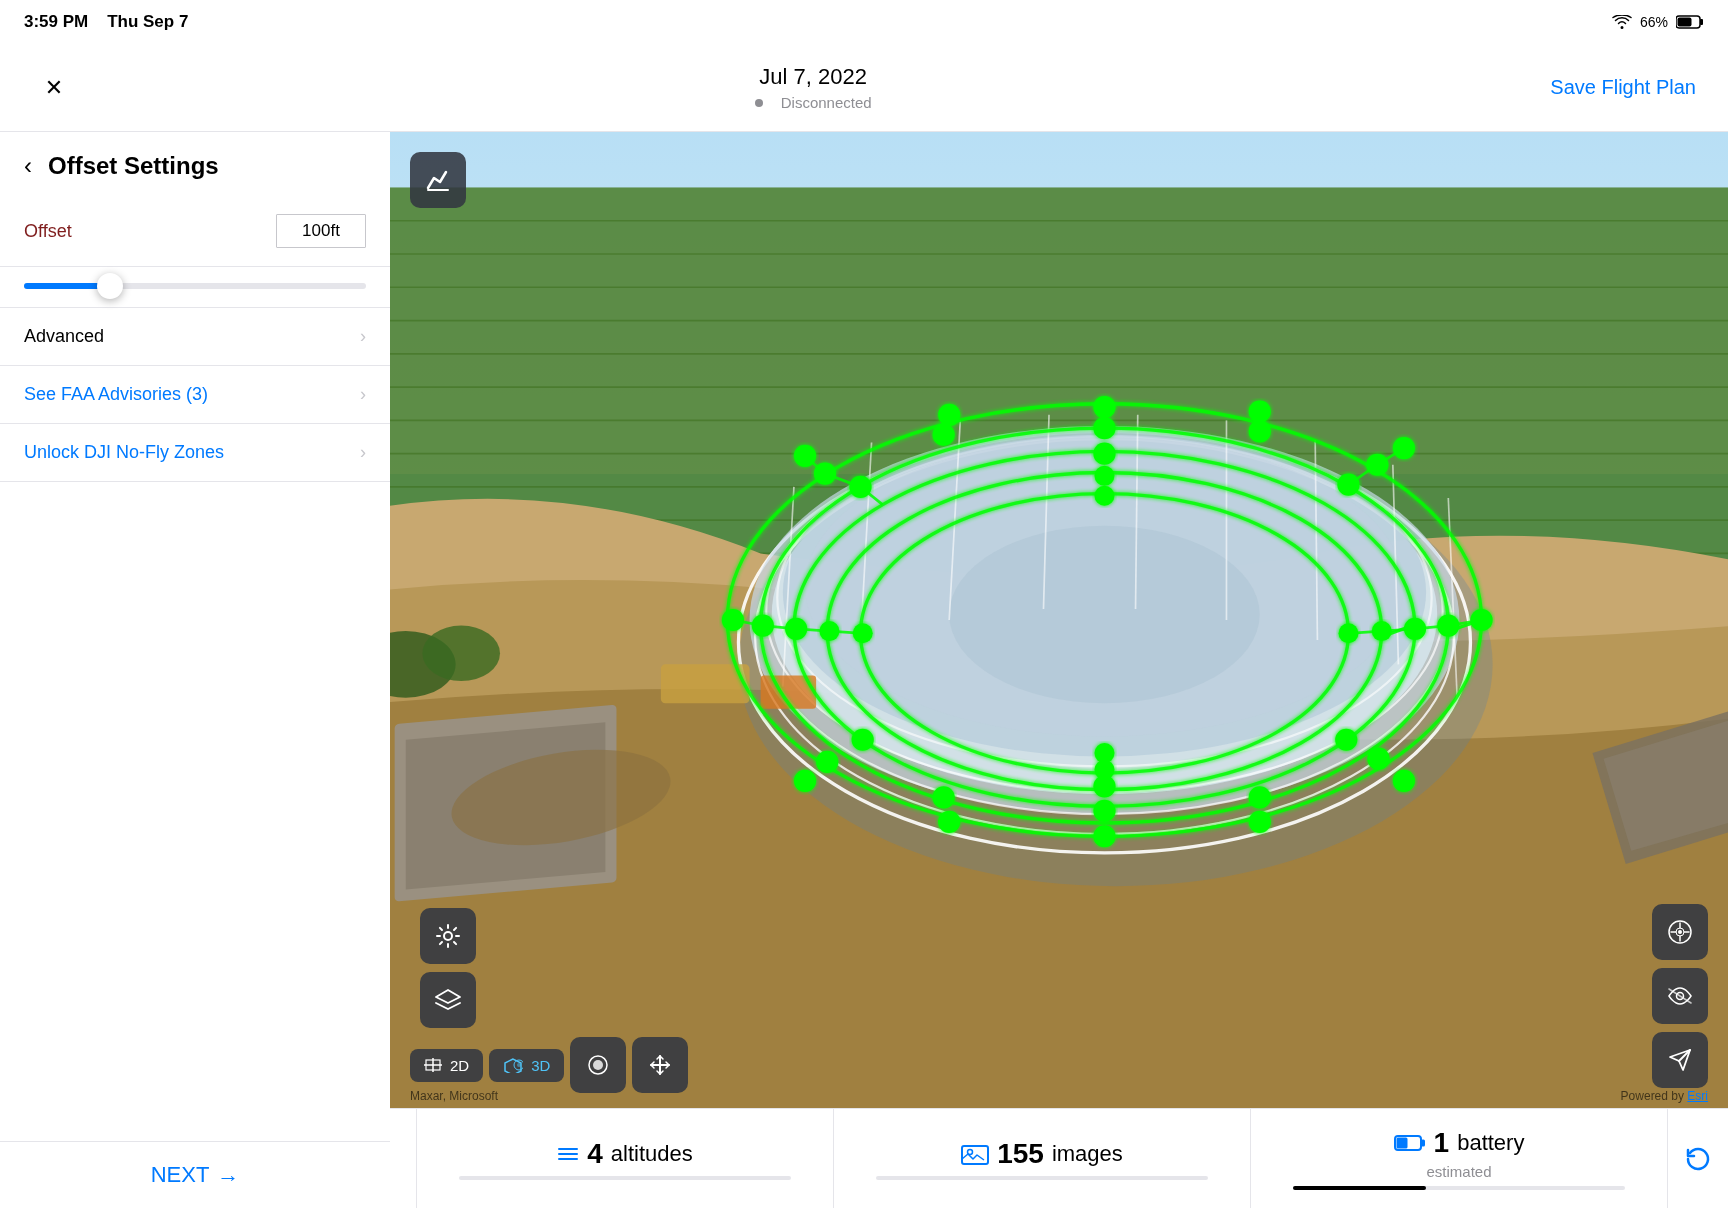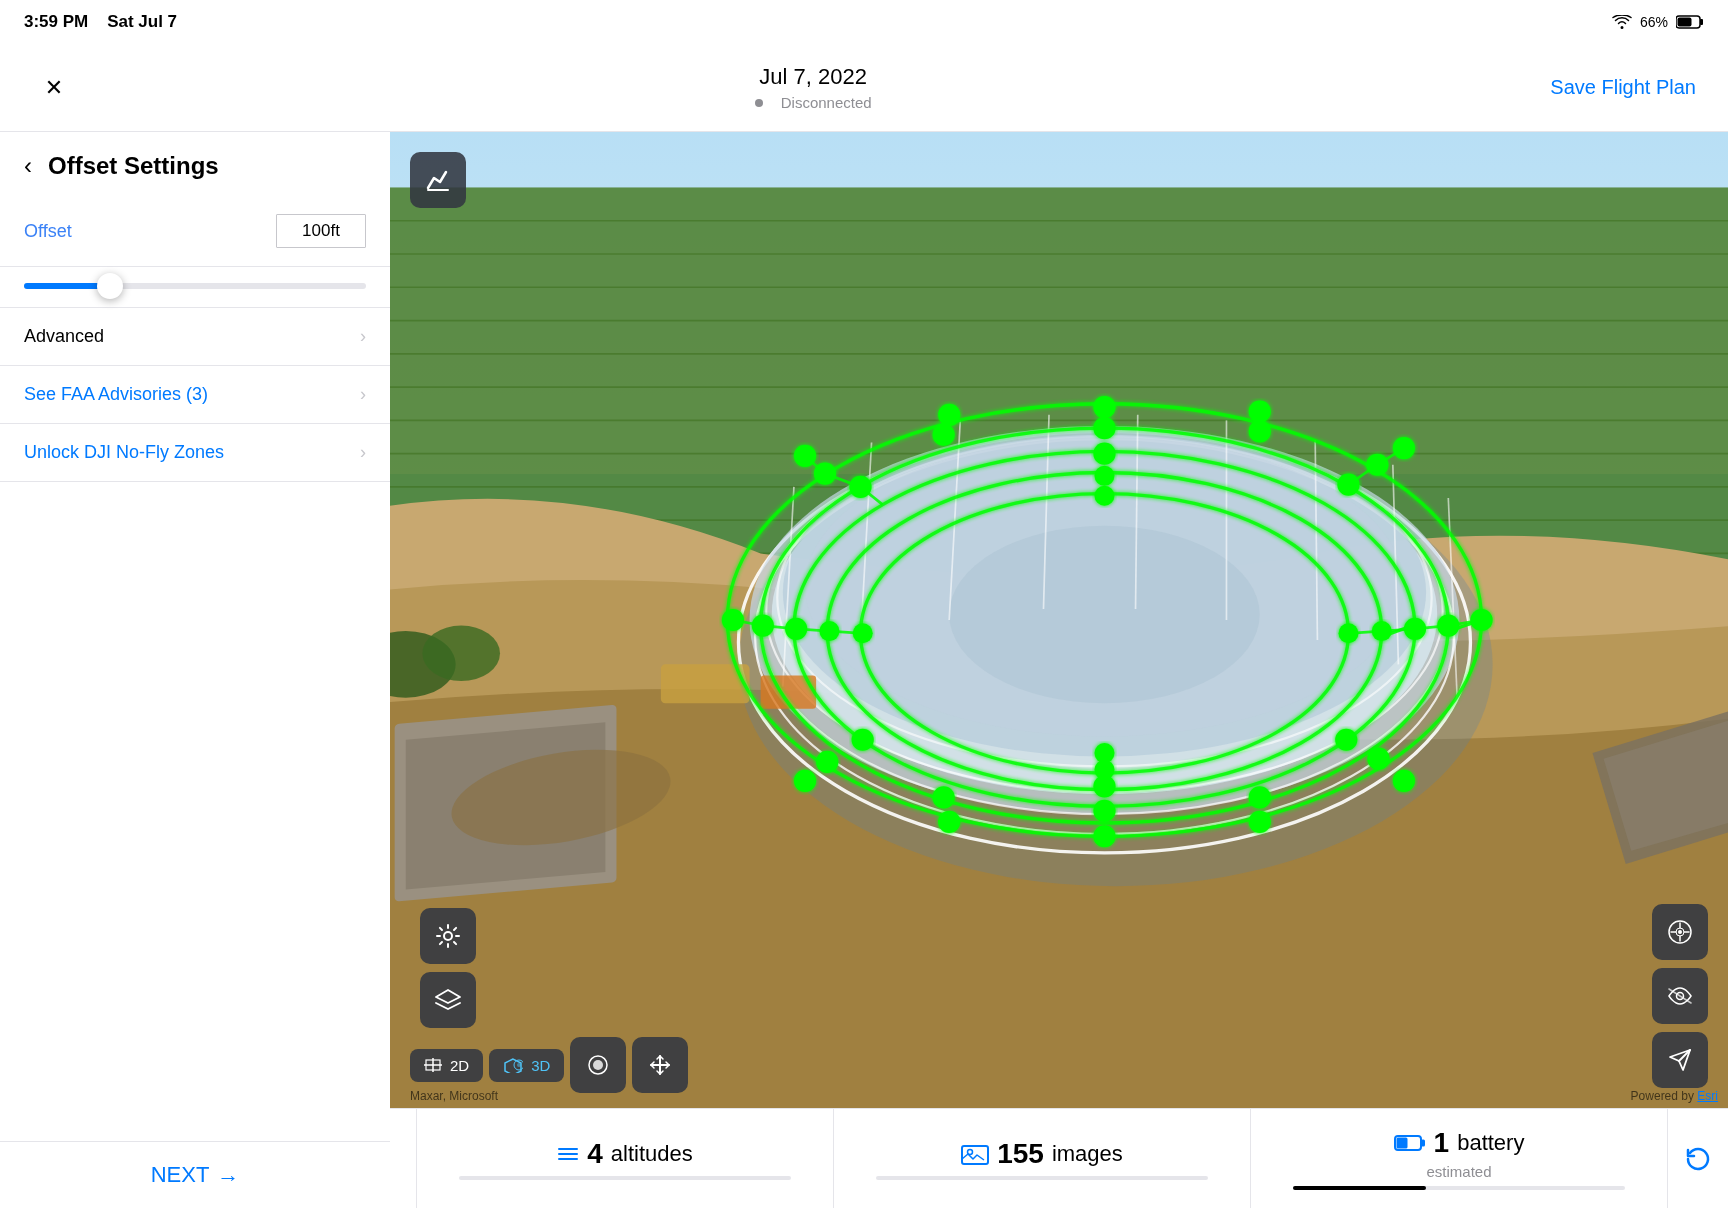--- a/index.html
+++ b/index.html
@@ -156,21 +156,21 @@
     
     .offset-row {
       display: flex;
       align-items: center;
       justify-content: space-between;
       padding: 18px 24px;
       border-bottom: 1px solid #e5e5ea;
     }
     .offset-label {
       font-size: 18px;
-      color: #3b82f6;
+      color: #7f1d1d;
     }
     .offset-value {
       border: 1px solid #c7c7cc;
       border-radius: 1px;
       padding: 6px 14px;
       font-size: 17px;
       color: #000;
       background: white;
       min-width: 90px;
       text-align: center;
@@ -381,21 +381,21 @@
     .map-attribution {
       position: absolute;
       bottom: 5px;
       left: 20px;
       font-size: 12px;
       color: rgba(0,0,0,0.6);
     }
     .map-attribution-right {
       position: absolute;
       bottom: 5px;
-      right: 10px;
+      right: 20px;
       font-size: 12px;
       color: rgba(0,0,0,0.6);
     }
     .esri-link {
       color: #007aff;
       text-decoration: underline;
     }
 
     
     .stats-bar {
@@ -458,21 +458,21 @@
       cursor: pointer;
     }
   </style>
 </head>
 <body>
 
 <div class="status-bar">
   <span class="status-time">
     <span>3:59 PM</span>
     &nbsp;&nbsp;
-    <span>Sat Jul 7</span>
+    <span>Thu Sep 7</span>
   </span>
   <div class="status-icons">
 
     <svg width="20" height="14" viewBox="0 0 20 14" fill="none">
       <path d="M10 11a1.5 1.5 0 100 3 1.5 1.5 0 000-3z" fill="black"></path>
       <path d="M6.5 8.5C7.6 7.4 8.7 6.8 10 6.8s2.4.6 3.5 1.7" stroke="black" stroke-width="1.5" fill="none" stroke-linecap="round"></path>
       <path d="M3.5 5.5C5.2 3.8 7.5 2.8 10 2.8s4.8 1 6.5 2.7" stroke="black" stroke-width="1.5" fill="none" stroke-linecap="round"></path>
       <path d="M1 2.5C3.4.9 6.6 0 10 0s6.6.9 9 2.5" stroke="black" stroke-width="1.5" fill="none" stroke-linecap="round"></path>
     </svg>
     <span class="battery-text">66%</span>

